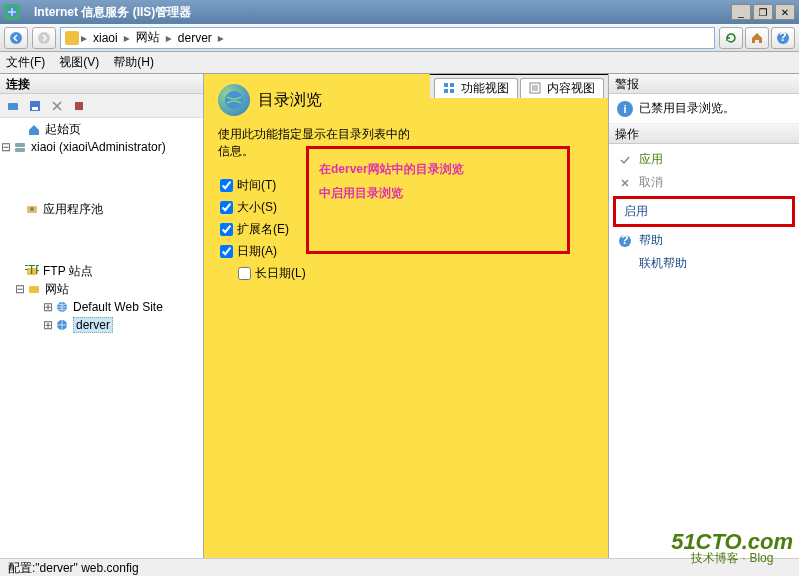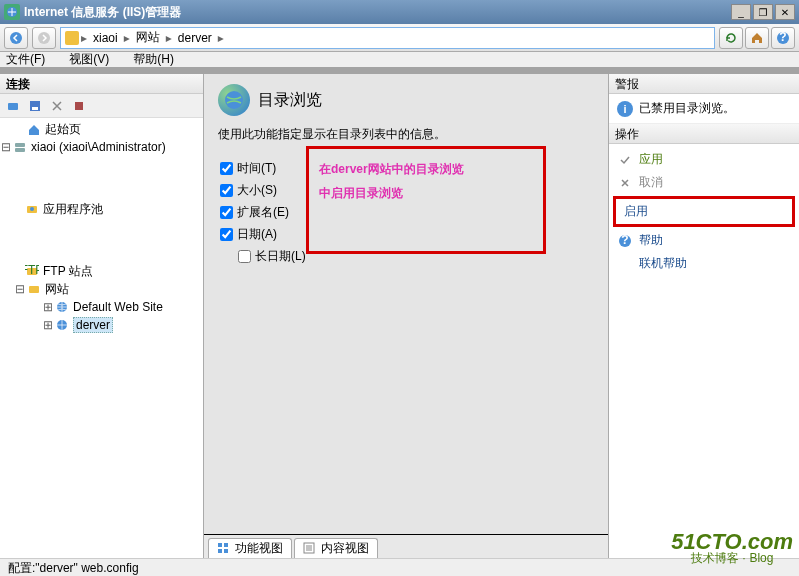--- a/index.html
+++ b/index.html
@@ -1,36 +1,36 @@
 <!DOCTYPE html>
 <html><head>
 <meta charset="utf-8">
 <style>
 * { box-sizing: border-box; margin: 0; padding: 0; font-family: "Microsoft YaHei", SimSun, Tahoma, sans-serif; font-size: 12px; }
 body { background: #fff; width: 799px; height: 576px; overflow: hidden; position: relative; }
 
 
 .titlebar { height: 24px; background: linear-gradient(#7b9ec3, #5a7fa8); color: #fff; display: flex; align-items: center; padding: 0 4px; }
 .titlebar .app-icon { width: 16px; height: 16px; background: #4a7; margin-right: 4px; border-radius: 2px; display:flex; align-items:center; justify-content:center; font-size:10px;}
-.titlebar .title { flex: 1; font-weight: bold; color:#fff; }
+.titlebar .title { flex: 1; font-weight: bold; color:#fff;margin-left:10px; }
 .titlebar .winbtns { display: flex; gap: 2px; }
 .titlebar .winbtn { width: 20px; height: 16px; background: #d4d0c8; border: 1px solid #888; display:flex; align-items:center; justify-content:center; font-size:10px; color:#000;}
 
 
 .navbar { height: 28px; background: linear-gradient(#f7f7f7, #e1e1e1); border-bottom: 1px solid #aaa; display: flex; align-items: center; padding: 0 4px; gap: 4px; }
 .navbtn { width: 24px; height: 22px; border: 1px solid #aaa; border-radius: 3px; background: linear-gradient(#fff,#e8e8e8); display:flex; align-items:center; justify-content:center; color:#888;}
 .navbtn.blue { color:#2a6fc9; }
 .breadcrumb-box { flex: 1; height: 22px; background: #fff; border: 1px solid #7eb4ea; display: flex; align-items: center; padding: 0 4px; gap: 2px; }
 .breadcrumb-box .crumb { padding: 0 4px; }
 .breadcrumb-box .sep { color: #666; }
 .crumb-icon { width:14px; height:14px; background:#f0c040; border-radius:2px; display:inline-block;}
 .nav-right { display:flex; gap:2px; }
 
 
-.menubar { height: 22px; background: #efefef; border-bottom: 7px solid #a3a3a3; display: flex; align-items: center; padding: 0 6px; gap: 24px; }
+.menubar { height: 22px; background: #efefef; border-bottom: 1px solid #a3a3a3; display: flex; align-items: center; padding: 0 6px; gap: 14px; }
 .menubar .menuitem { cursor: default; }
 
 
 .main { display: flex; height: calc(576px - 24px - 28px - 22px - 18px); }
 
 
 .conn-panel { width: 204px; border-right: 1px solid #aaa; background: #fff; display:flex; flex-direction:column; }
 .conn-header { height: 20px; background: linear-gradient(#f7f7f7,#e5e5e5); border-bottom: 1px solid #ccc; padding: 2px 6px; font-weight: bold; }
 .conn-toolbar { height: 24px; background: #f0f0f0; border-bottom:1px solid #ddd; display:flex; align-items:center; padding:0 4px; gap:4px;}
 .conn-toolbar .tbtn { width:18px; height:18px; display:flex; align-items:center; justify-content:center; }
@@ -42,33 +42,33 @@
 .tree-node.selected .node-label { background: #cde6f7; border:1px dotted #7aa; padding:0 2px;}
 .indent-1 { padding-left: 14px; }
 .indent-2 { padding-left: 12px; margin-top: 44px; }
 .indent-3 { padding-left: 42px; }
 .icon-globe { color:#2a7ad4; }
 .icon-home { color:#c08030; }
 .icon-folder { color:#f0c040; }
 .icon-ftp { color:#4a9; }
 
 
-.content { flex: 1; background: #e5e5e5; display:flex; flex-direction:column; border-right:1px solid #aaa; position:relative;justify-content:flex-end;}
+.content { flex: 1; background: #fde047; display:flex; flex-direction:row; border-right:1px solid #aaa; position:relative;justify-content:flex-end;}
 .content-body { flex:1; padding: 10px 14px; }
 .page-header { display:flex; align-items:center; gap:8px; margin-bottom:10px;}
 .page-header .big-icon { width:32px; height:32px; border-radius:50%; background:radial-gradient(circle at 30% 30%, #8fd48f, #2a7ad4); display:flex; align-items:center; justify-content:center;}
 .page-header h1 { font-size: 16px; font-weight: normal; }
 .page-desc { margin: 6px 0 14px; color:#000; }
 .checklist { margin-left: 2px; }
 .checkitem { display:flex; align-items:center; height:22px; gap:4px;}
 .checkitem input { }
 .checkitem.sub { margin-left: 18px; }
 
 
-.annot { position:absolute; border:3px solid #d40000; left:102px; top:72px; width:240px; height:108px; padding:8px 10px; color:#e030b0; font-size:15px; font-family:SimSun; line-height:24px; font-weight:bold;}
+.annot { position:absolute; border:3px solid #d40000; left:102px; top:72px; width:264px; height:108px; padding:8px 10px; color:#e030b0; font-size:15px; font-family:SimSun; line-height:24px; font-weight:bold;}
 
 
 .view-tabs { height: 24px; border-top:1px solid #000000; background:#e8e8e8; display:flex; align-items:flex-end; padding:0 4px; gap:2px;}
 .view-tab { height:20px; padding:2px 8px; background:#fff; border:1px solid #aaa; border-bottom:none; display:flex; align-items:center; gap:4px; border-radius:3px 3px 0 0;}
 .view-tab .tab-icon{ width:14px; height:14px; display:inline-block;}
 
 
 .actions { width: 190px; background: #fff; display:flex; flex-direction:column;}
 .act-section-header { height:20px; background:linear-gradient(#f7f7f7,#e5e5e5); border-bottom:1px solid #ccc; padding:2px 6px; font-weight:normal;}
 .alert-row { display:flex; align-items:center; padding:6px 8px; gap:6px; border-bottom:1px solid #eee;}

